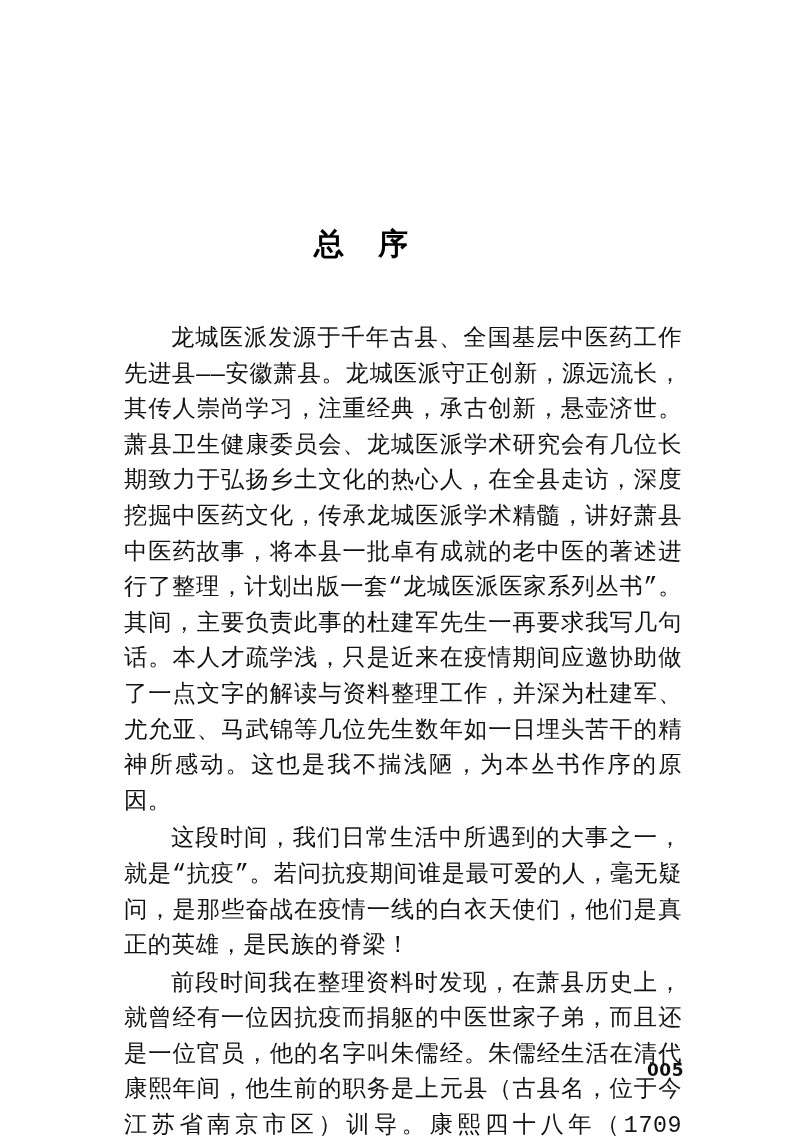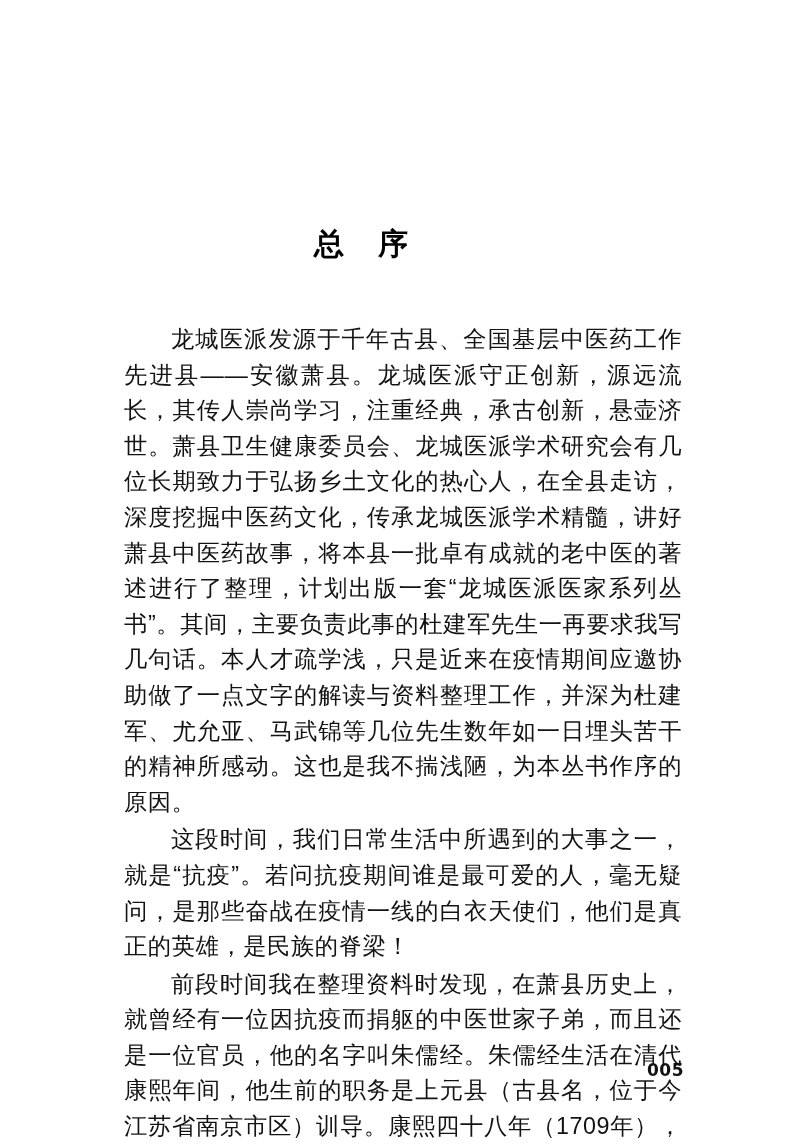--- a/index.html
+++ b/index.html
@@ -47,21 +47,21 @@
   .body-block {
     position: absolute;
     left: 124px;
     top: 322px;
     width: 558px;
   }
 
   .para {
     margin: 0;
     padding: 0;
-    font-family: Liberation Sans, sans-serif;
+    font-family: Liberation Mono, monospace;
     font-size: 23.3px;
     line-height: 35.6px;
     color: #131313;
     text-align: justify;
     text-justify: inter-character;
     text-indent: 47px;
     letter-spacing: 0.55px;
     word-break: break-all;
     -webkit-hyphens: none;
     hyphens: none;

